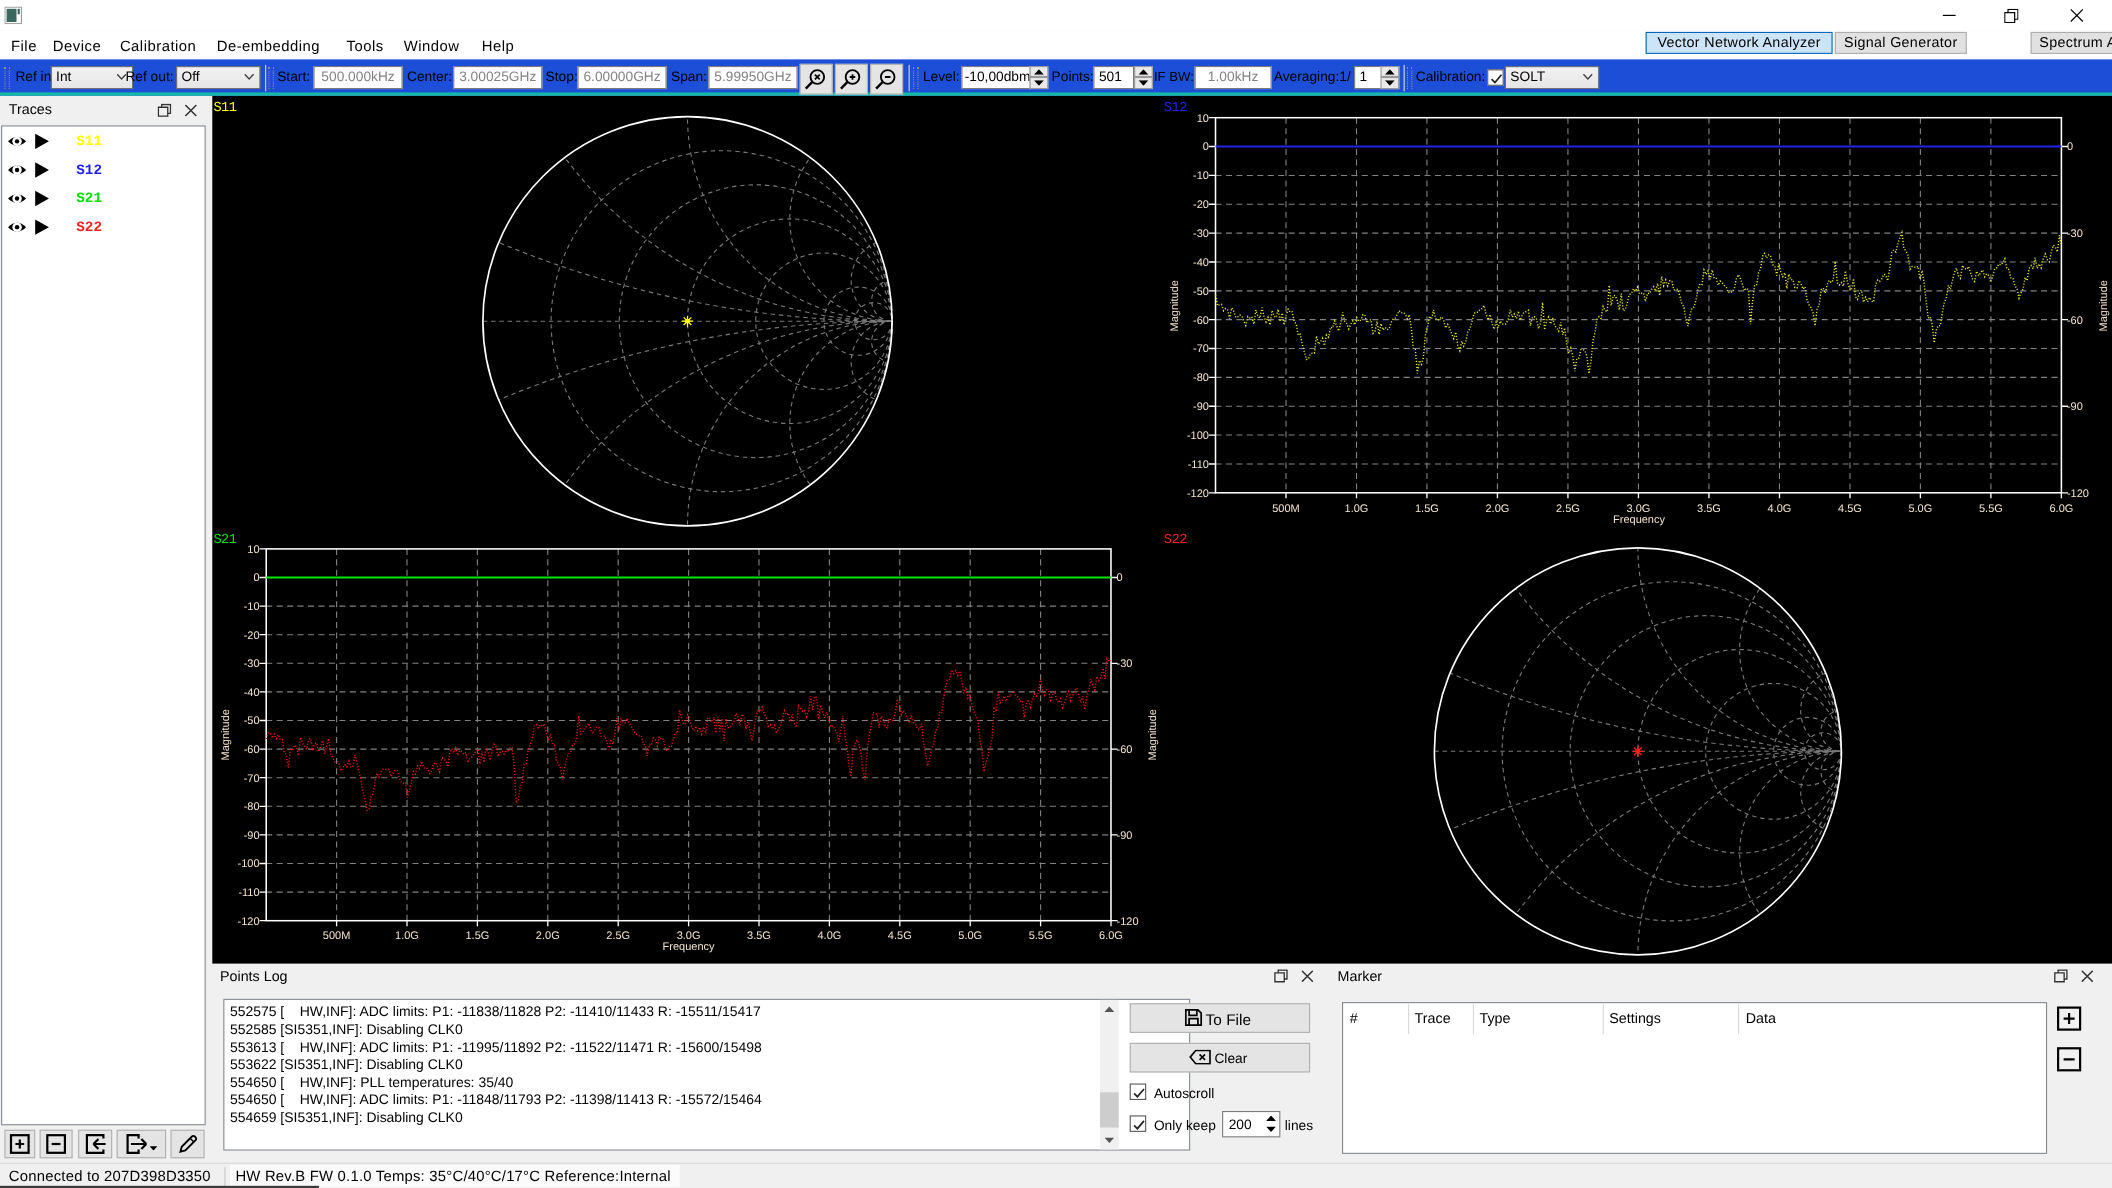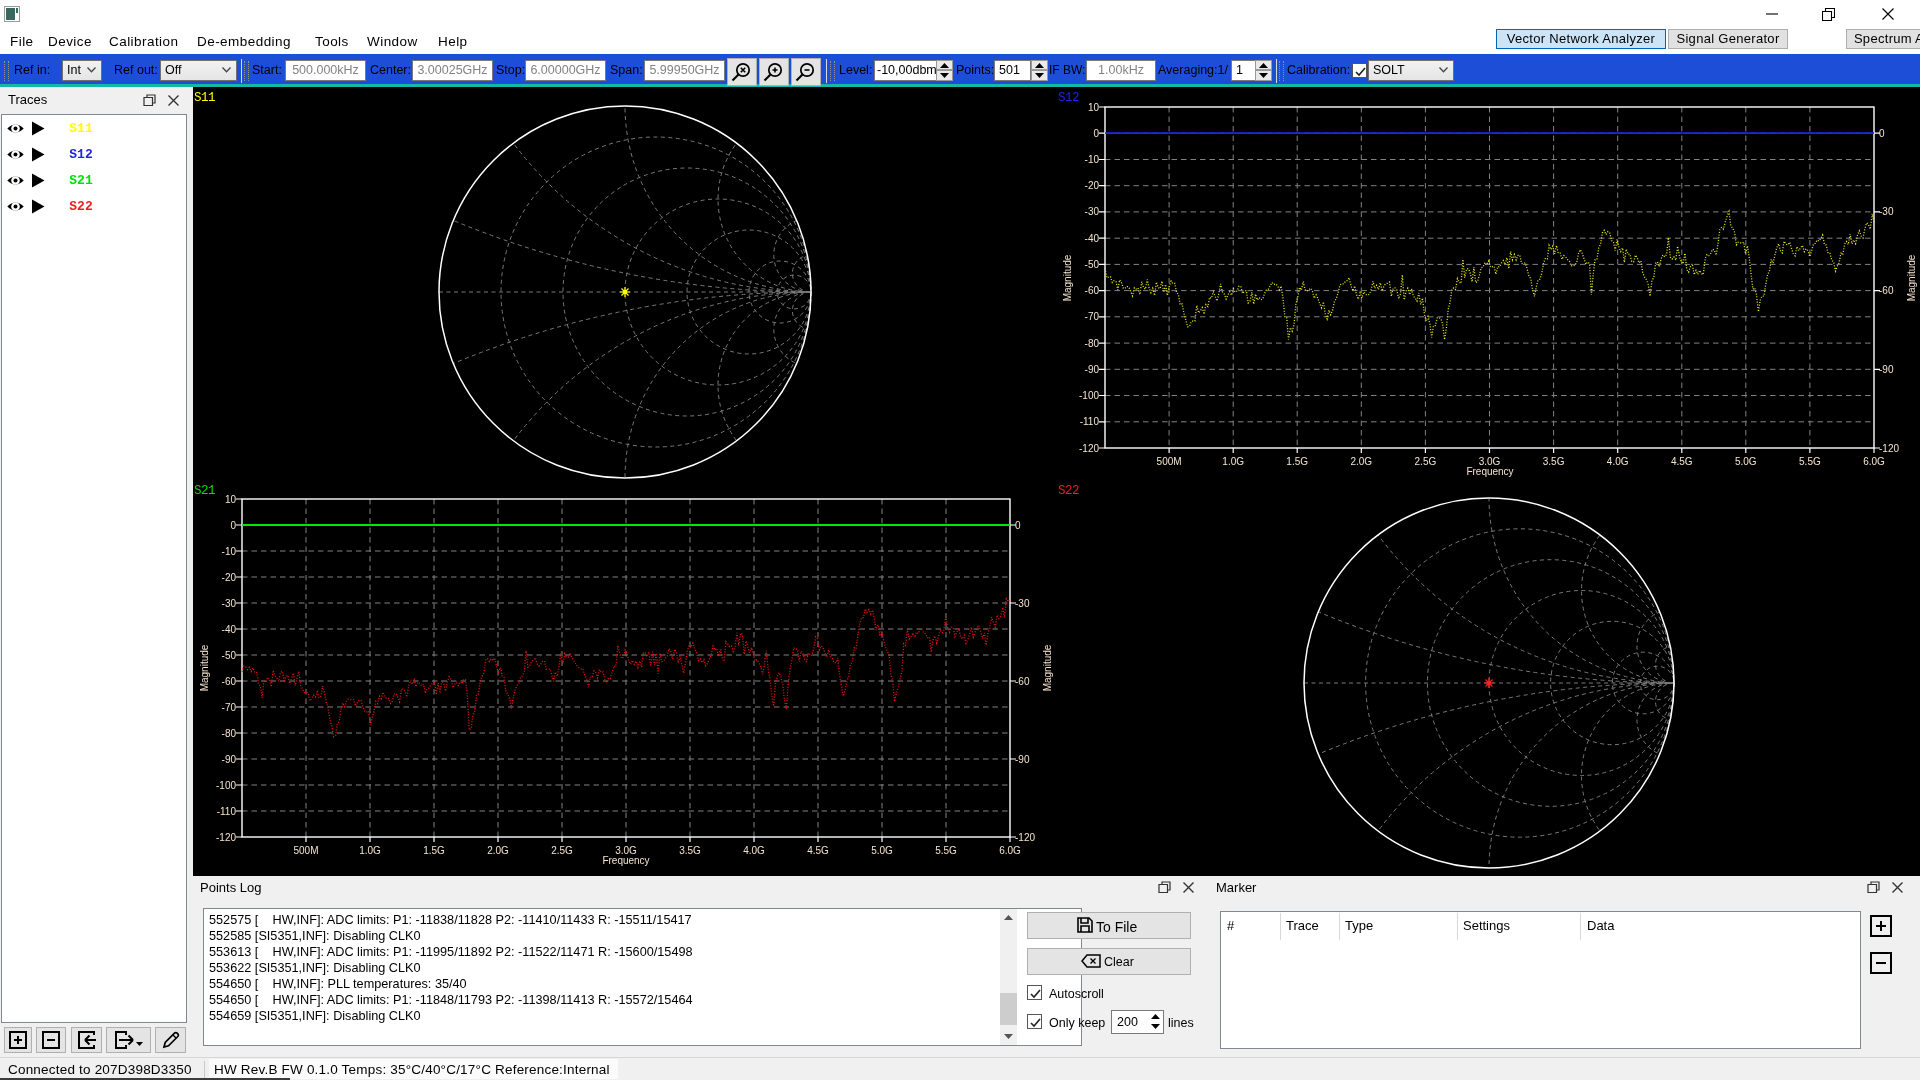--- a/index.html
+++ b/index.html
@@ -269,21 +269,21 @@
   <div class="menuitem" style="left:367px">Window</div>
   <div class="menuitem" style="left:438px">Help</div>
   <div class="tab sel" style="left:1496px;width:170px">Vector Network Analyzer</div>
   <div class="tab" style="left:1668px;width:120px">Signal Generator</div>
   <div class="tab" style="left:1846px;width:130px">Spectrum Analyzer</div>
 </div>
 
 <div id="toolbar">
   <div class="handle" style="left:4px"></div>
   <div class="tblabel" style="left:14px">Ref in:</div>
-  <div class="combo" style="left:62px;width:40px">Int
+  <div class="combo" style="left:46px;width:75px">Int
     <svg width="9" height="6">
         <path d="M0.5 0.5 L4.5 4.7 L8.5 0.5" fill="none" stroke="#444" stroke-width="1.3"></path>
       </svg></div>
   <div class="tblabel" style="left:114px">Ref out:</div>
   <div class="combo" style="left:160px;width:77px">Off
     <svg width="9" height="6">
         <path d="M0.5 0.5 L4.5 4.7 L8.5 0.5" fill="none" stroke="#444" stroke-width="1.3"></path>
       </svg></div>
   <div class="sep" style="left:241px"></div>
   <div class="handle" style="left:244px"></div>

